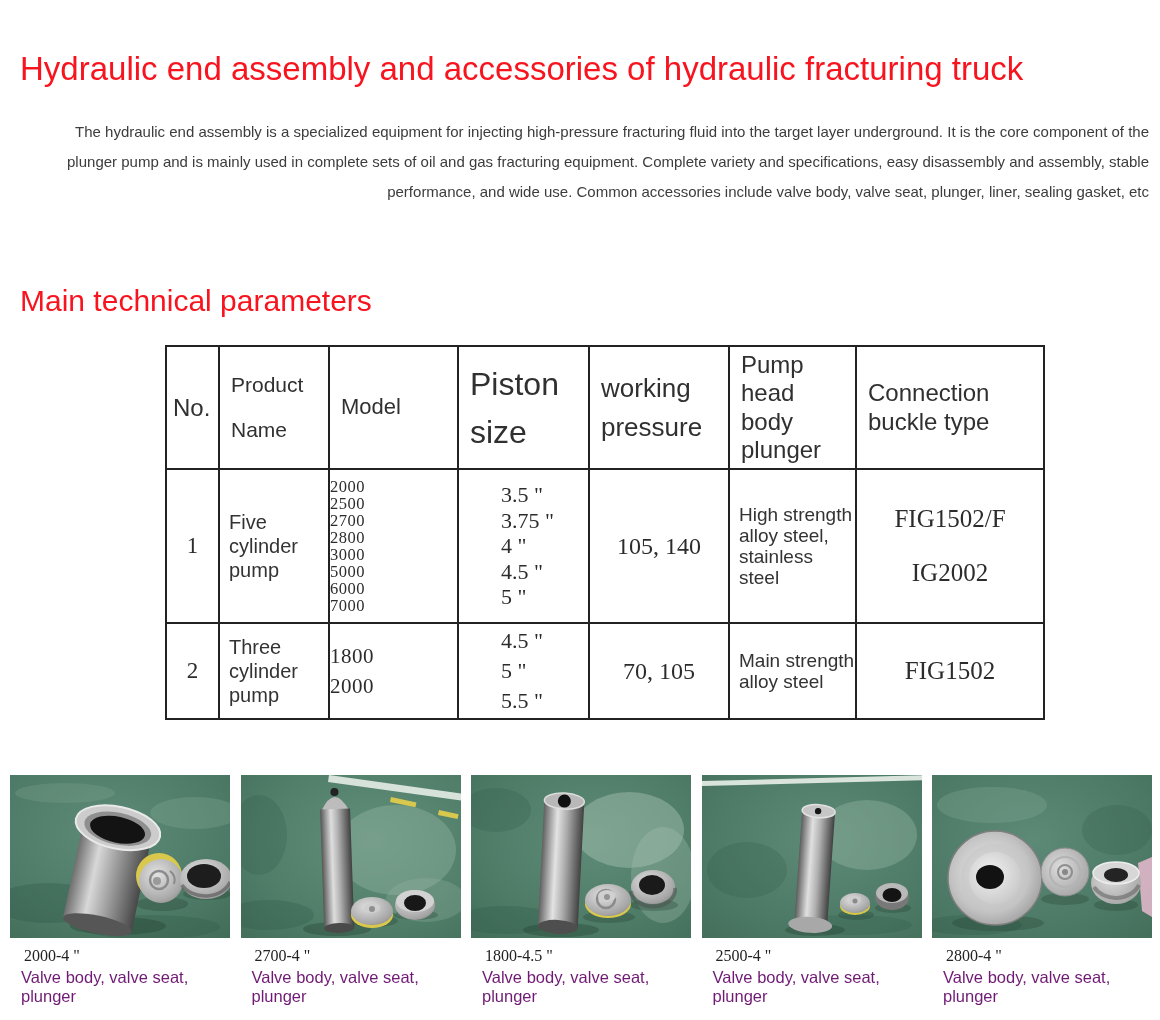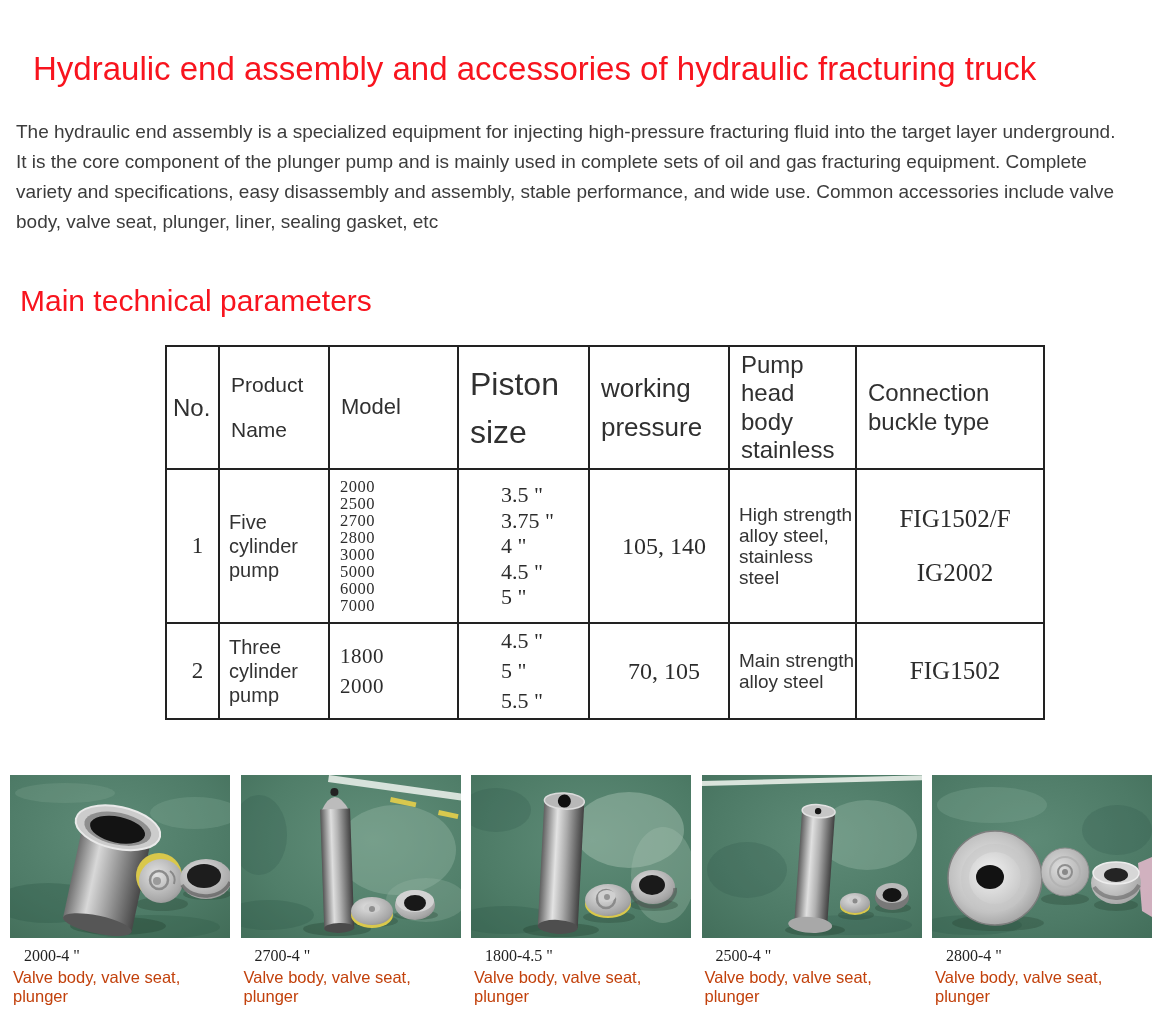--- a/index.html
+++ b/index.html
@@ -1,20 +1,20 @@
 <!DOCTYPE html>
 <html><head>
 <meta charset="utf-8">
 <style>
   * { margin:0; padding:0; box-sizing:border-box; }
   html,body { width:1160px; height:1020px; background:#ffffff; font-family:"Liberation Sans",sans-serif; color:#3a3a3a; position:relative; overflow:hidden; }
-  .serif { font-family:"Liberation Serif",serif;padding-left:10px; }
-
-  .page-title { position:absolute; left:20px; top:50px; width:1125px; font-size:33px; font-weight:400; color:#f8141e; white-space:nowrap;margin-left:13px; }
-  .intro { position:absolute; left:16px; top:117px; width:1114px; font-size:19px; line-height:30px; color:#3c3c3c; }
+  .serif { font-family:"Liberation Serif",serif; }
+
+  .page-title { position:absolute; left:20px; top:50px; width:1125px; font-size:33px; font-weight:400; color:#f8141e; white-space:nowrap; }
+  .intro { position:absolute; left:35px; top:117px; width:1114px; font-size:15px; line-height:30px; color:#3c3c3c;text-align:right; }
   .section-heading { position:absolute; left:20px; top:284px; font-size:30px; font-weight:400; color:#f8141e; }
 
   table.params { position:absolute; left:165px; top:345px; width:878px; border-collapse:collapse; table-layout:fixed; color:#333; }
   table.params th, table.params td { border:2px solid #222; vertical-align:middle; font-weight:400; }
   col.w-no{width:53px} col.w-name{width:110px} col.w-model{width:129px} col.w-piston{width:131px} col.w-press{width:140px} col.w-mat{width:127px} col.w-conn{width:188px}
   tr.r-head { height:123px; }
   tr.r1 { height:154px; }
   tr.r2 { height:96px; }
   th { text-align:left; padding-left:11px; padding-right:4px; font-size:22px; line-height:1.3; color:#303030; }
   th.h-no { font-size:24px; padding-left:6px;margin-top:34px; }
@@ -34,21 +34,21 @@
   td.c-press { text-align:center; font-size:24px; color:#2c2c2c; }
   td.c-mat { font-size:19px; line-height:21px; padding-left:9px;border-radius:25px; }
   td.c-conn { text-align:center; white-space:pre-line; font-size:25px; color:#2c2c2c; }
   tr.r1 td.c-conn { line-height:54px; }
   tr.r2 td.c-conn { line-height:30px; }
 
   .gallery { position:absolute; left:10px; top:775px; width:1142px; display:flex; justify-content:space-between; }
   .gallery figure { width:220px; }
   .gallery svg { display:block; width:220px; height:163px; }
   .cap-model { font-family:"Liberation Serif",serif; font-size:16px; color:#222; margin:9px 0 3px 14px; }
-  .cap-parts { font-size:16.5px; color:#c2410c; margin-left:3px; }
+  .cap-parts { font-size:16.5px; color:#701a75; margin-left:11px; }
 </style>
 </head>
 <body>
 
 <h1 class="page-title">Hydraulic end assembly and accessories of hydraulic fracturing truck</h1>
 <p class="intro">The hydraulic end assembly is a specialized equipment for injecting high-pressure fracturing fluid into the target layer underground. It is the core component of the plunger pump and is mainly used in complete sets of oil and gas fracturing equipment. Complete variety and specifications, easy disassembly and assembly, stable performance, and wide use. Common accessories include valve body, valve seat, plunger, liner, sealing gasket, etc</p>
 <h2 class="section-heading">Main technical parameters</h2>
 
 <table class="params">
   <colgroup>
@@ -60,21 +60,21 @@
       <col class="w-mat">
       <col class="w-conn">
   </colgroup>
   <thead>
     <tr class="r-head">
       <th class="h-no">No.</th>
       <th class="h-name">Product Name</th>
       <th class="h-model">Model</th>
       <th class="h-piston">Piston size</th>
       <th class="h-press">working pressure</th>
-      <th class="h-mat">Pump head body stainless</th>
+      <th class="h-mat">Pump head body plunger</th>
       <th class="h-conn">Connection buckle type</th>
     </tr>
   </thead>
   <tbody>
     <tr class="r1">
       <td class="c-no serif">1</td>
       <td class="c-name">Five cylinder pump</td>
       <td class="c-model serif">2000
 2500
 2700

